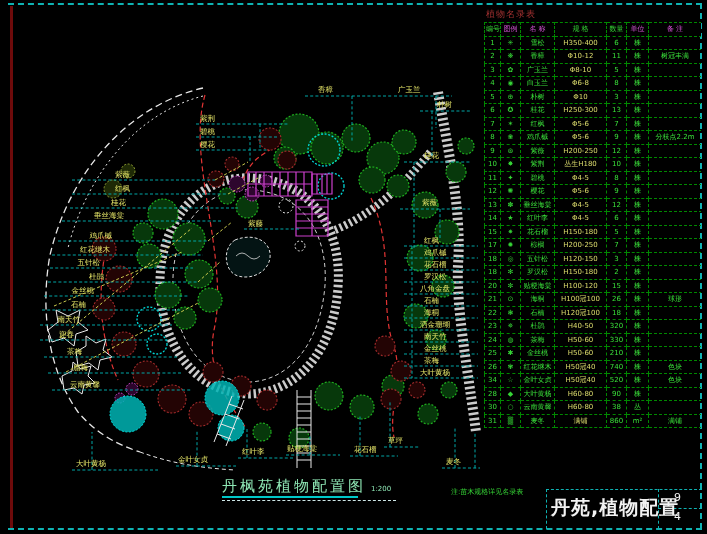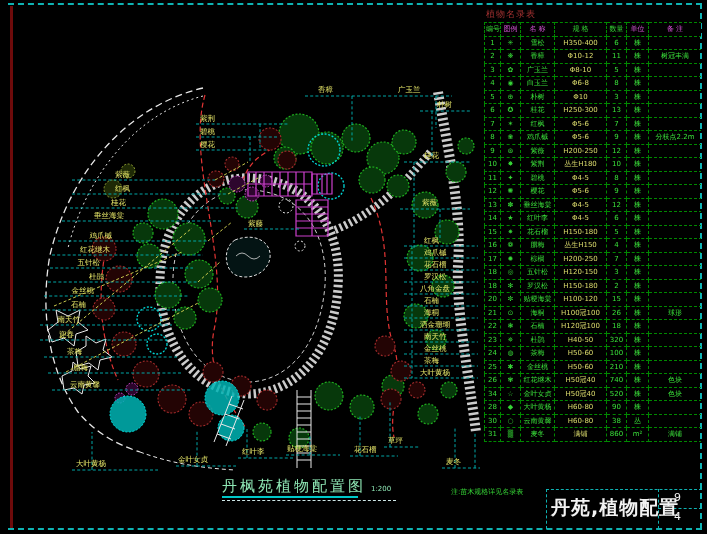--- a/index.html
+++ b/index.html
@@ -449,29 +449,20 @@
           <tr>
             <td class="c-no">15</td>
             <td class="c-sym">✷</td>
             <td class="c-name">花石榴</td>
             <td class="c-spec">H150-180</td>
             <td class="c-qty">5</td>
             <td class="c-unit">株</td>
             <td class="c-note"></td>
           </tr>
           <tr>
-            <td class="c-no">16</td>
-            <td class="c-sym">❁</td>
-            <td class="c-name">腊梅</td>
-            <td class="c-spec">丛生H150</td>
-            <td class="c-qty">4</td>
-            <td class="c-unit">株</td>
-            <td class="c-note"></td>
-          </tr>
-          <tr>
             <td class="c-no">17</td>
             <td class="c-sym">✹</td>
             <td class="c-name">棕榈</td>
             <td class="c-spec">H200-250</td>
             <td class="c-qty">7</td>
             <td class="c-unit">株</td>
             <td class="c-note"></td>
           </tr>
           <tr>
             <td class="c-no">18</td>
@@ -525,21 +516,21 @@
             <td class="c-spec">H40-50</td>
             <td class="c-qty">320</td>
             <td class="c-unit">株</td>
             <td class="c-note"></td>
           </tr>
           <tr>
             <td class="c-no">24</td>
             <td class="c-sym">◍</td>
             <td class="c-name">茶梅</td>
             <td class="c-spec">H50-60</td>
-            <td class="c-qty">100</td>
+            <td class="c-qty">330</td>
             <td class="c-unit">株</td>
             <td class="c-note"></td>
           </tr>
           <tr>
             <td class="c-no">25</td>
             <td class="c-sym">✱</td>
             <td class="c-name">金丝桃</td>
             <td class="c-spec">H50-60</td>
             <td class="c-qty">210</td>
             <td class="c-unit">株</td>

